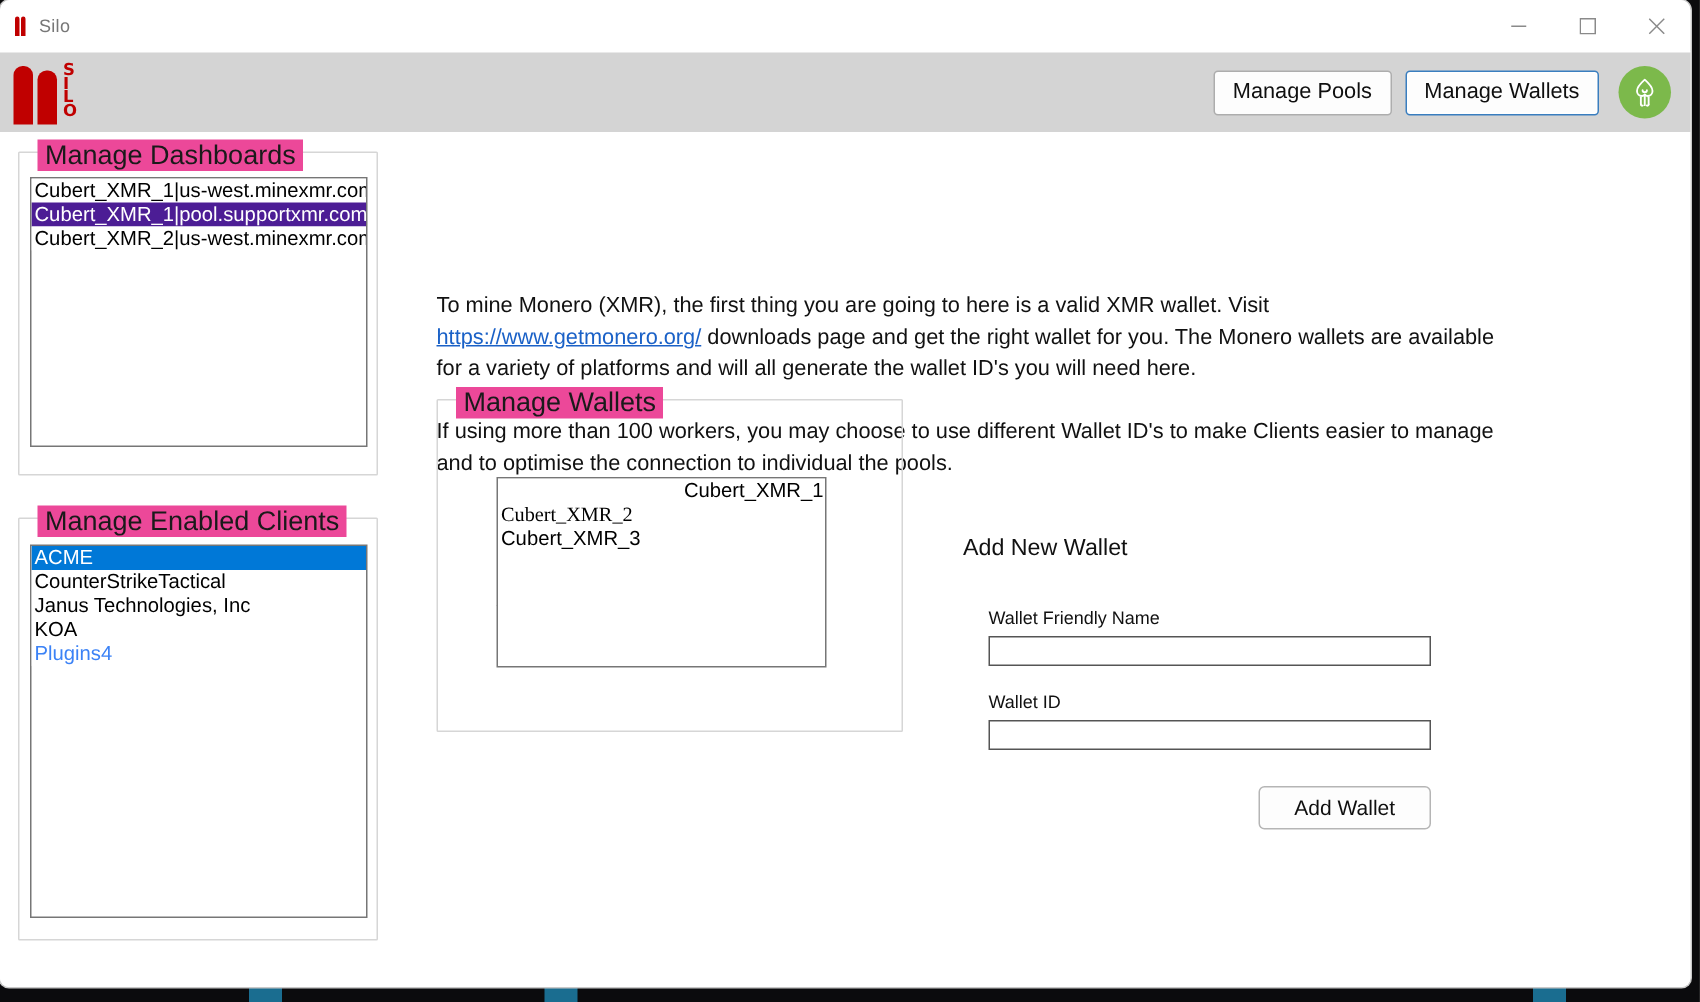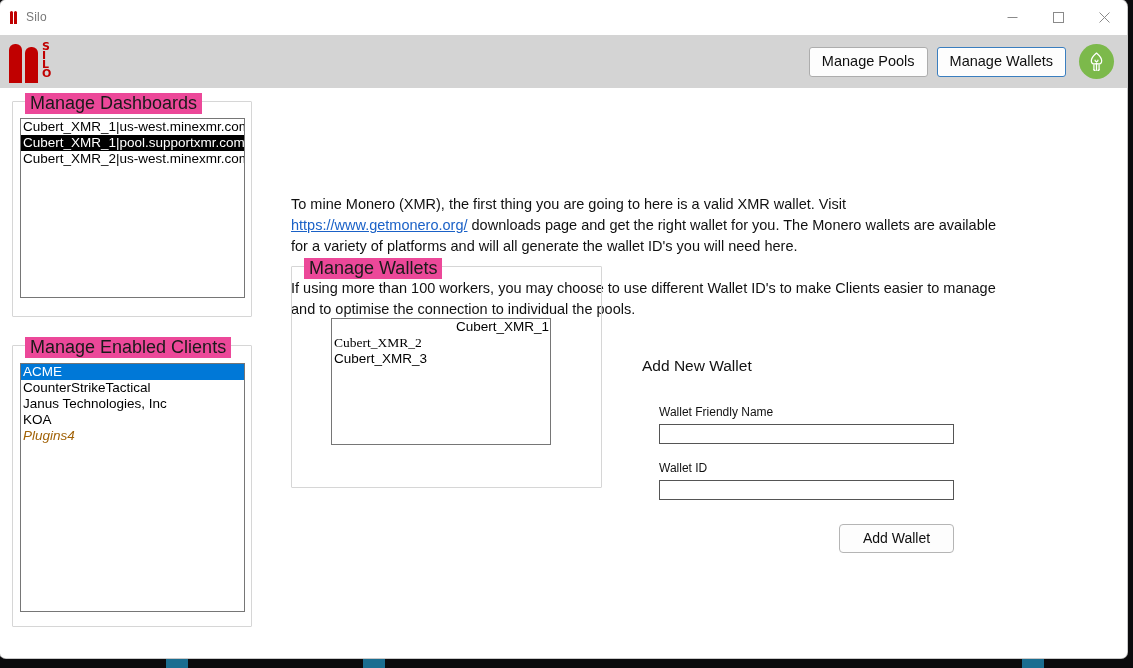--- a/index.html
+++ b/index.html
@@ -346,33 +346,33 @@
     </div>
   </div>
 
   <div id="content">
 
     <div class="groupbox" style="left:12px; top:13px; width:238px; height:214px;">
       <div class="gb-title">Manage Dashboards</div>
     </div>
     <div class="listbox" style="left:20px; top:30px; width:223px; height:178px;">
       <div class="row" style="background:#ffffff;color:#000000;">Cubert_XMR_1|us-west.minexmr.com</div>
-      <div class="row sel" style="background: #000000; color: rgb(255, 255, 255); text-align: right;">Cubert_XMR_1|pool.supportxmr.com</div>
+      <div class="row sel" style="background: #4c1d95; color: rgb(255, 255, 255); text-align: right;">Cubert_XMR_1|pool.supportxmr.com</div>
       <div class="row" style="background: rgb(255, 255, 255); color: rgb(0, 0, 0);">Cubert_XMR_2|us-west.minexmr.com</div>
     </div>
 
     <div class="groupbox" style="left:12px; top:257px; width:238px; height:280px;">
       <div class="gb-title">Manage Enabled Clients</div>
     </div>
     <div class="listbox" style="left:20px; top:275px; width:223px; height:247px;">
       <div class="row sel" style="background: rgb(0, 120, 215); color: rgb(255, 255, 255);">ACME</div>
       <div class="row" style="background: rgb(255, 255, 255); color: rgb(0, 0, 0);">CounterStrikeTactical</div>
       <div class="row" style="background: rgb(255, 255, 255); color: rgb(0, 0, 0);">Janus Technologies, Inc</div>
       <div class="row" style="background: rgb(255, 255, 255); color: rgb(0, 0, 0);">KOA</div>
-      <div class="row" style="background: rgb(255, 255, 255); color: #a16207; font-style: italic;">Plugins4</div>
+      <div class="row" style="background: rgb(255, 255, 255); color: #3b82f6;">Plugins4</div>
     </div>
 
     <div id="intro">
       <p><span>To mine Monero (XMR), the first thing you are going to here is a valid XMR wallet. Visit </span><a href="#">https://www.getmonero.org/</a><span> downloads page and get the right wallet for you. The Monero wallets are available for a variety of platforms and will all generate the wallet ID's you will need here.</span></p>
       <p class="spacer"></p>
       <p>If using more than 100 workers, you may choose to use different Wallet ID's to make Clients easier to manage and to optimise the connection to individual the pools.</p>
     </div>
 
     <div class="groupbox" style="left:291px; top:178px; width:309px; height:220px;">
       <div class="gb-title">Manage Wallets</div>

